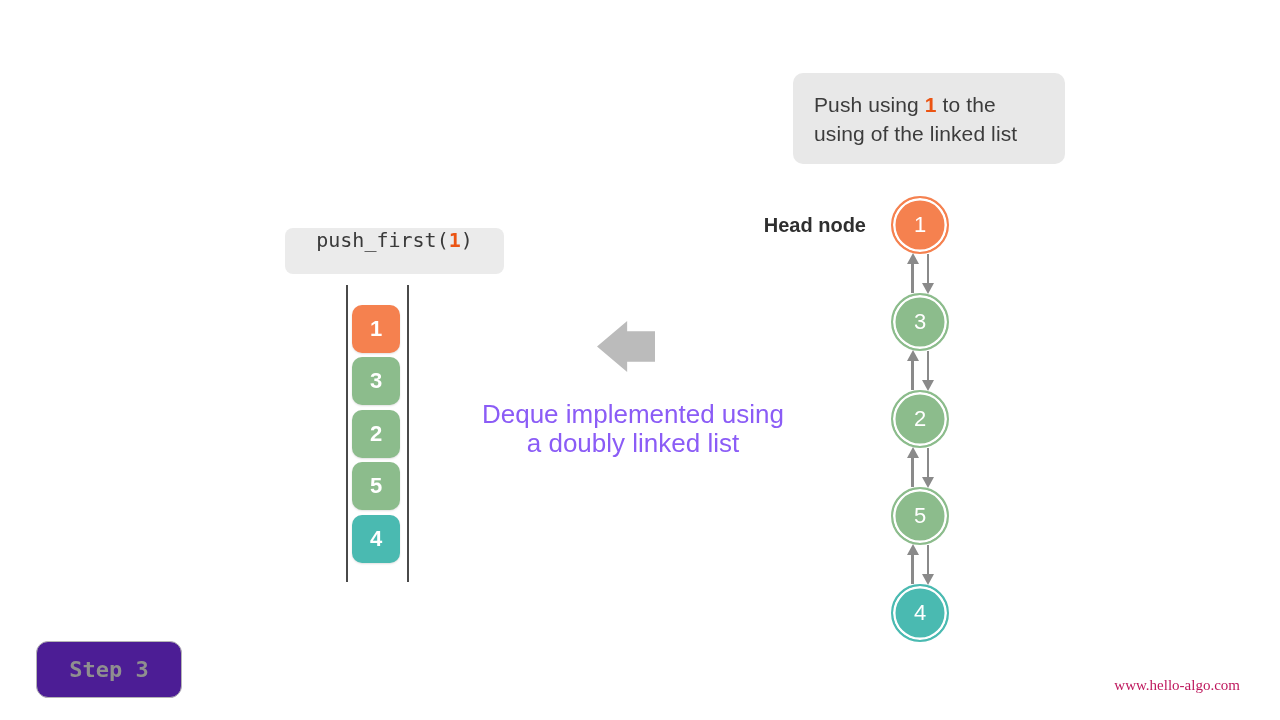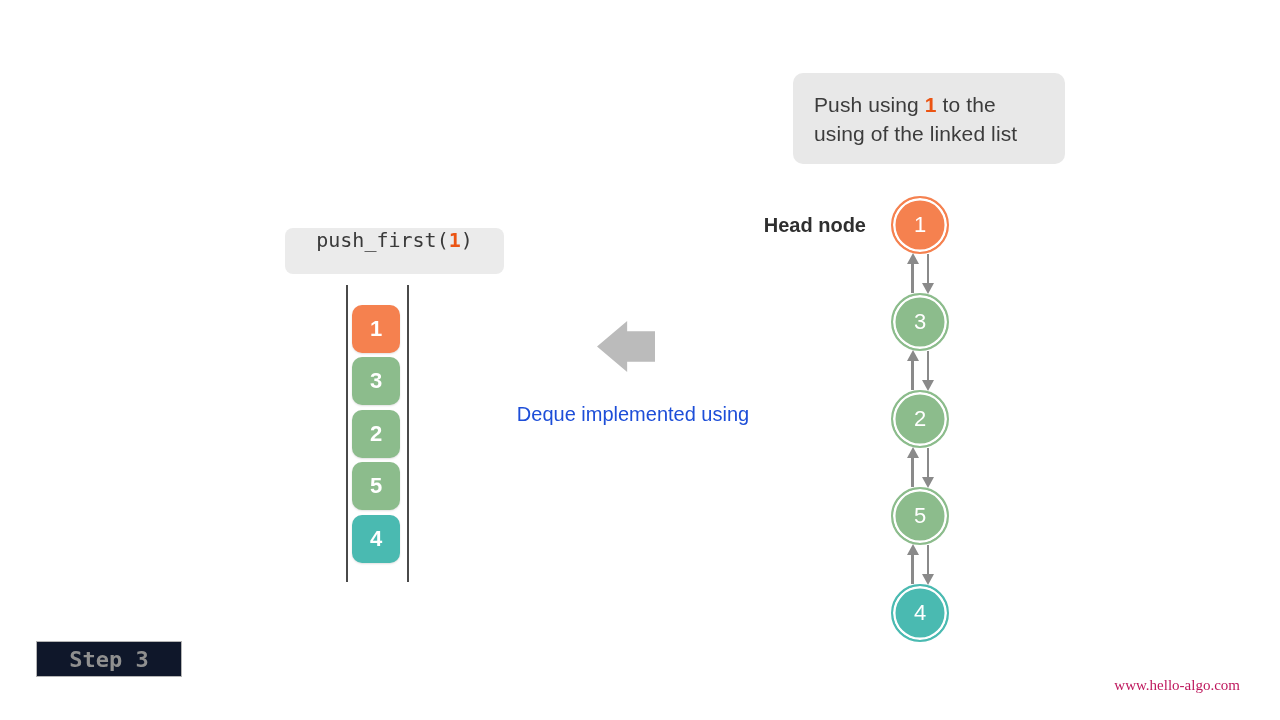--- a/index.html
+++ b/index.html
@@ -44,21 +44,21 @@
   .cell:nth-of-type(7) { top: 230px; }
 
   
   .block-arrow {
     position: absolute; left: 597px; top: 321px; width: 58px; height: 51px;
     background: #BBBBBB;
     clip-path: polygon(0 50%, 52% 0, 52% 20%, 100% 20%, 100% 80%, 52% 80%, 52% 100%);
   }
   .caption {
     position: absolute; left: 460px; top: 400px; width: 346px;
-    text-align: center; color: #1d4ed8; font-size: 20px; line-height: 29px;
+    text-align: center; color: #8b5cf6; font-size: 26px; line-height: 29px;
   }
 
   
   .linked-list {
     position: absolute; left: 891px; top: 196px; width: 58px;
     display: flex; flex-direction: column; align-items: center;
   }
   .ll-node {
     width: 58px; height: 58px; border-radius: 50%;
     border: 2px solid; box-shadow: inset 0 0 0 2.5px #ffffff;
@@ -75,22 +75,22 @@
 
   .node-label {
     position: absolute; width: 200px; text-align: right; left: 666px;
     font-size: 20px; font-weight: 700; color: #2F2F2F; line-height: 26px;
   }
   .head-label { top: 212px; text-align: right; }
   .tail-label { top: 598px; }
 
   
   .step-badge {
-    position: absolute; left: 36px; top: 641px; width: 146px; height: 36px;
-    background: #0f172a; border: 1.5px solid #B5B5B5; border-radius: 0;
+    position: absolute; left: 36px; top: 641px; width: 146px; height: 57px;
+    background: #4c1d95; border: 1.5px solid #B5B5B5; border-radius: 12px;
     display: flex; align-items: center; justify-content: center;
     font-family: "DejaVu Sans Mono", monospace; font-size: 22px; font-weight: 700; color: #8F8F8F;
   }
 
   
   .watermark {
     position: absolute; right: 40px; top: 677px;
     font-family: Liberation Serif, serif; font-size: 15px; color: #be185d;
   }
 </style>
@@ -117,20 +117,21 @@
     <div class="cell" style="background-color: rgb(245, 129, 79);">1</div>
     <div class="cell" style="background-color: rgb(140, 188, 140);">3</div>
     <div class="cell" style="background-color: rgb(140, 188, 140);">2</div>
     <div class="cell" style="background-color: rgb(140, 188, 140);">5</div>
     <div class="cell" style="background-color: rgb(74, 186, 177);">4</div>
   </div>
 
   <div class="block-arrow"></div>
   <div class="caption">
     <div>Deque implemented using</div>
+    <div>a doubly linked list</div>
   </div>
 
   <div class="node-label head-label">Head node</div>
 
   <div class="linked-list">
     <div class="ll-node" style="background-color: rgb(245, 129, 79); border-color: rgb(245, 129, 79);">1</div>
     <div class="arrow-pair">
       <div class="a-line a-up-line"></div>
         <div class="a-head a-up-head"></div>
       <div class="a-line a-down-line"></div>

